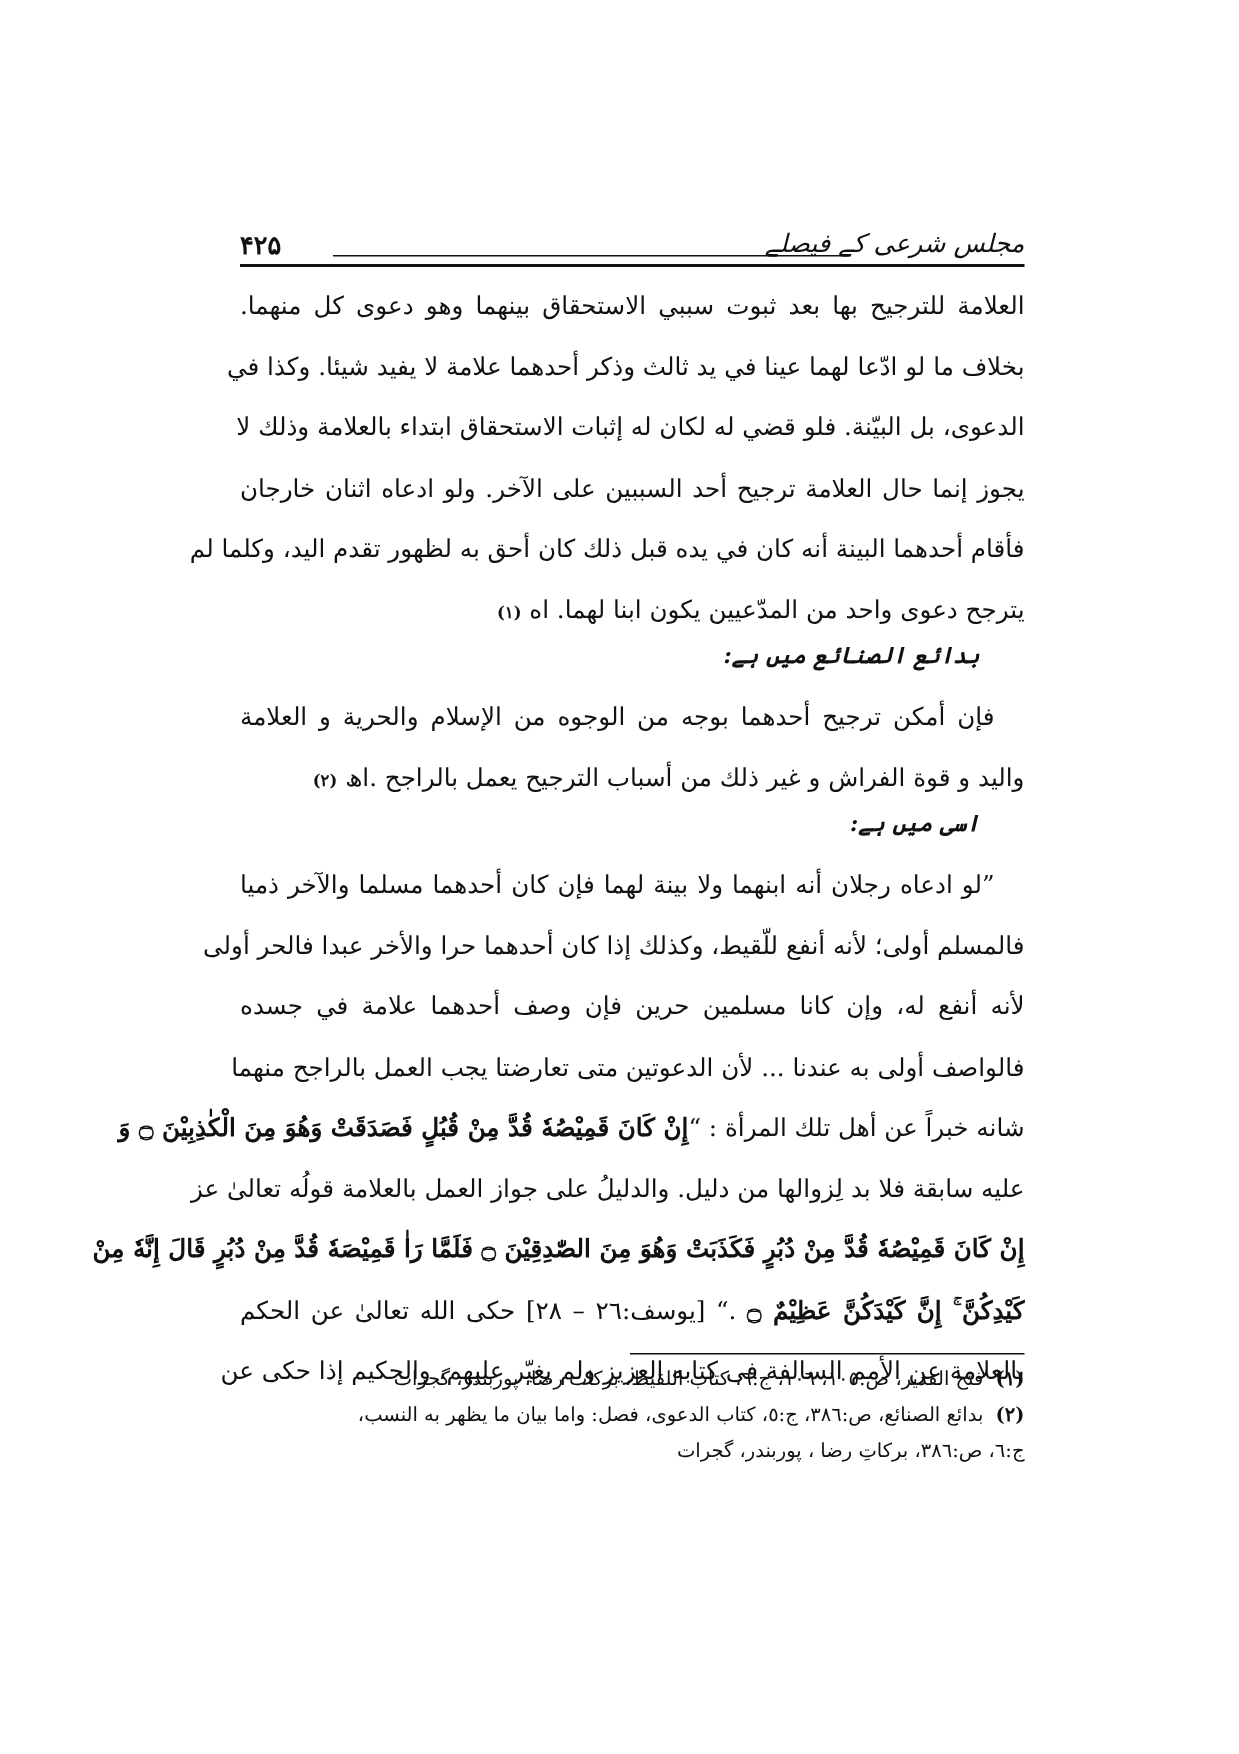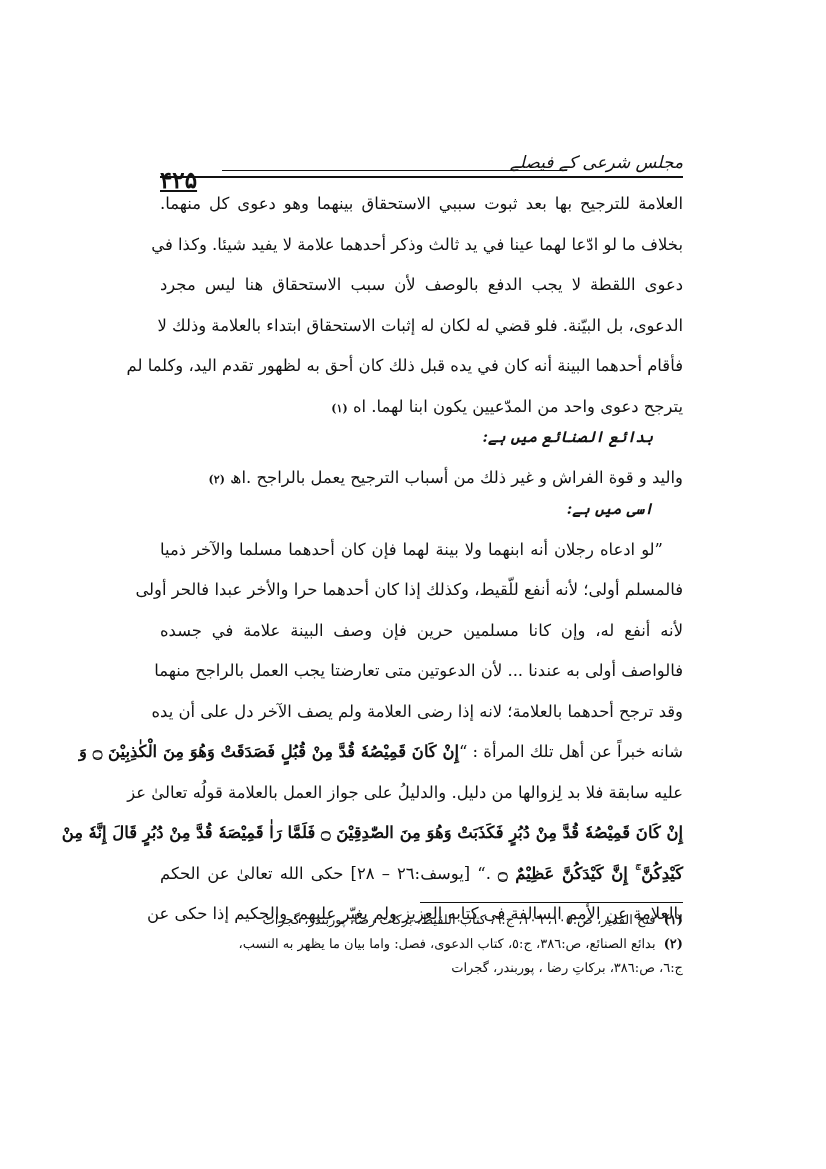--- a/index.html
+++ b/index.html
@@ -2,21 +2,21 @@
 <html><head>
 <meta charset="utf-8">
 <style>
   html, body { margin: 0; padding: 0; background: #ffffff; }
   body { width: 826px; height: 1169px; position: relative; overflow: hidden;
          font-family: "DejaVu Serif", serif; color: #111; }
   .page { position: absolute; left: 160px; top: 150px; width: 523px; direction: rtl; }
   .header { position: relative; height: 26px; border-bottom: 2px solid #111; }
   .header .title { position: absolute; right: 0; top: 2px; font-size: 17px; font-style: italic; font-weight: normal; }
   .header .title-line { position: absolute; right: 118px; left: 62px; top: 20px; border-bottom: 1px solid #111; }
-  .header .pagenum { position: absolute; left: 0; top: 16px; font-size: 23px; font-weight: bold; text-decoration: underline; }
+  .header .pagenum { position: absolute; left: 0; top: 3px; font-size: 17px; font-weight: bold; }
   .body-text { font-size: 16.4px; line-height: 29.5px; text-align: justify; text-align-last: right; margin-top: 4px; }
   .body-text p { margin: 0; }
   .line { display: block; text-align: justify; text-align-last: justify; white-space: nowrap; margin-top: 11px; }
   .line.last { text-align-last: right; }
   .heading { font-style: italic; font-weight: bold; font-size: 15px; padding-right: 30px; line-height: 29px; }
   .indent { padding-right: 20px; }
   .quran { font-weight: bold; }
   .fnref { font-size: 11px; font-weight: bold; }
   .fn-sep { position: absolute; left: 420px; width: 263px; top: 902px; border-top: 1.5px solid #111; }
   .footnotes { position: absolute; left: 160px; top: 908px; width: 523px; direction: rtl;
@@ -32,42 +32,44 @@
   <div class="header">
     <span class="title">مجلس شرعی کے فیصلے</span>
     <span class="title-line"></span>
     <span class="pagenum">۴۲۵</span>
   </div>
 
   <div class="body-text">
     <p>
       <span class="line">العلامة للترجيح بها بعد ثبوت سببي الاستحقاق بينهما وهو دعوى كل منهما.</span>
       <span class="line">بخلاف ما لو ادّعا لهما عينا في يد ثالث وذكر أحدهما علامة لا يفيد شيئا. وكذا في</span>
-      <span class="line">دعوى اللقطة لا يجب الدفع بالوصف لأن سبب الاستحقاق هنا ليس مجرد</span>
       <span class="line">الدعوى، بل البيّنة. فلو قضي له لكان له إثبات الاستحقاق ابتداء بالعلامة وذلك لا</span>
+      <span class="line">يجوز إنما حال العلامة ترجيح أحد السببين على الآخر. ولو ادعاه اثنان خارجان</span>
       <span class="line">فأقام أحدهما البينة أنه كان في يده قبل ذلك كان أحق به لظهور تقدم اليد، وكلما لم</span>
       <span class="line last"><span>يترجح دعوى واحد من المدّعيين يكون ابنا لهما. اه</span> <span class="fnref">(۱)</span></span>
     </p>
 
     <p class="heading">بدائع الصنائع میں ہے:</p>
 
+    <p class="indent">
+      <span class="line">فإن أمكن ترجيح أحدهما بوجه من الوجوه من الإسلام والحرية و العلامة</span>
+    </p>
     <p>
       <span class="line last"><span>واليد و قوة الفراش و غير ذلك من أسباب الترجيح يعمل بالراجح .اھ</span> <span class="fnref">(۲)</span></span>
     </p>
 
     <p class="heading">اسی میں ہے:</p>
 
     <p class="indent">
       <span class="line">”لو ادعاه رجلان أنه ابنهما ولا بينة لهما فإن كان أحدهما مسلما والآخر ذميا</span>
     </p>
     <p>
       <span class="line">فالمسلم أولى؛ لأنه أنفع للّقيط، وكذلك إذا كان أحدهما حرا والأخر عبدا فالحر أولى</span>
-      <span class="line">لأنه أنفع له، وإن كانا مسلمين حرين فإن وصف البينة علامة في جسده</span>
+      <span class="line">لأنه أنفع له، وإن كانا مسلمين حرين فإن وصف أحدهما علامة في جسده</span>
       <span class="line">فالواصف أولى به عندنا ... لأن الدعوتين متى تعارضتا يجب العمل بالراجح منهما</span>
-      <span class="line">وقد ترجح أحدهما بالعلامة؛ لانه إذا رضى العلامة ولم يصف الآخر دل على أن يده</span>
       <span class="line"><span>شانه خبراً عن أهل تلك المرأة : “</span><span class="quran">إِنْ كَانَ قَمِيْصُهٗ قُدَّ مِنْ قُبُلٍ فَصَدَقَتْ وَهُوَ مِنَ الْكٰذِبِيْنَ ۝ وَ</span></span>
       <span class="line">عليه سابقة فلا بد لِزوالها من دليل. والدليلُ على جواز العمل بالعلامة قولُه تعالىٰ عز</span>
       <span class="line quran">إِنْ كَانَ قَمِيْصُهٗ قُدَّ مِنْ دُبُرٍ فَكَذَبَتْ وَهُوَ مِنَ الصّٰدِقِيْنَ ۝ فَلَمَّا رَاٰ قَمِيْصَهٗ قُدَّ مِنْ دُبُرٍ قَالَ إِنَّهٗ مِنْ</span>
       <span class="line"><span class="quran">كَيْدِكُنَّ ۚ إِنَّ كَيْدَكُنَّ عَظِيْمٌ ۝</span><span> .“ [يوسف:٢٦ – ٢٨] حكى الله تعالىٰ عن الحكم</span></span>
       <span class="line">بالعلامة عن الأمم السالفة فى كتابه العزيز ولم يغيّر عليهم، والحكيم إذا حكى عن</span>
     </p>
   </div>
 </div>
 
 <div class="fn-sep"></div>

